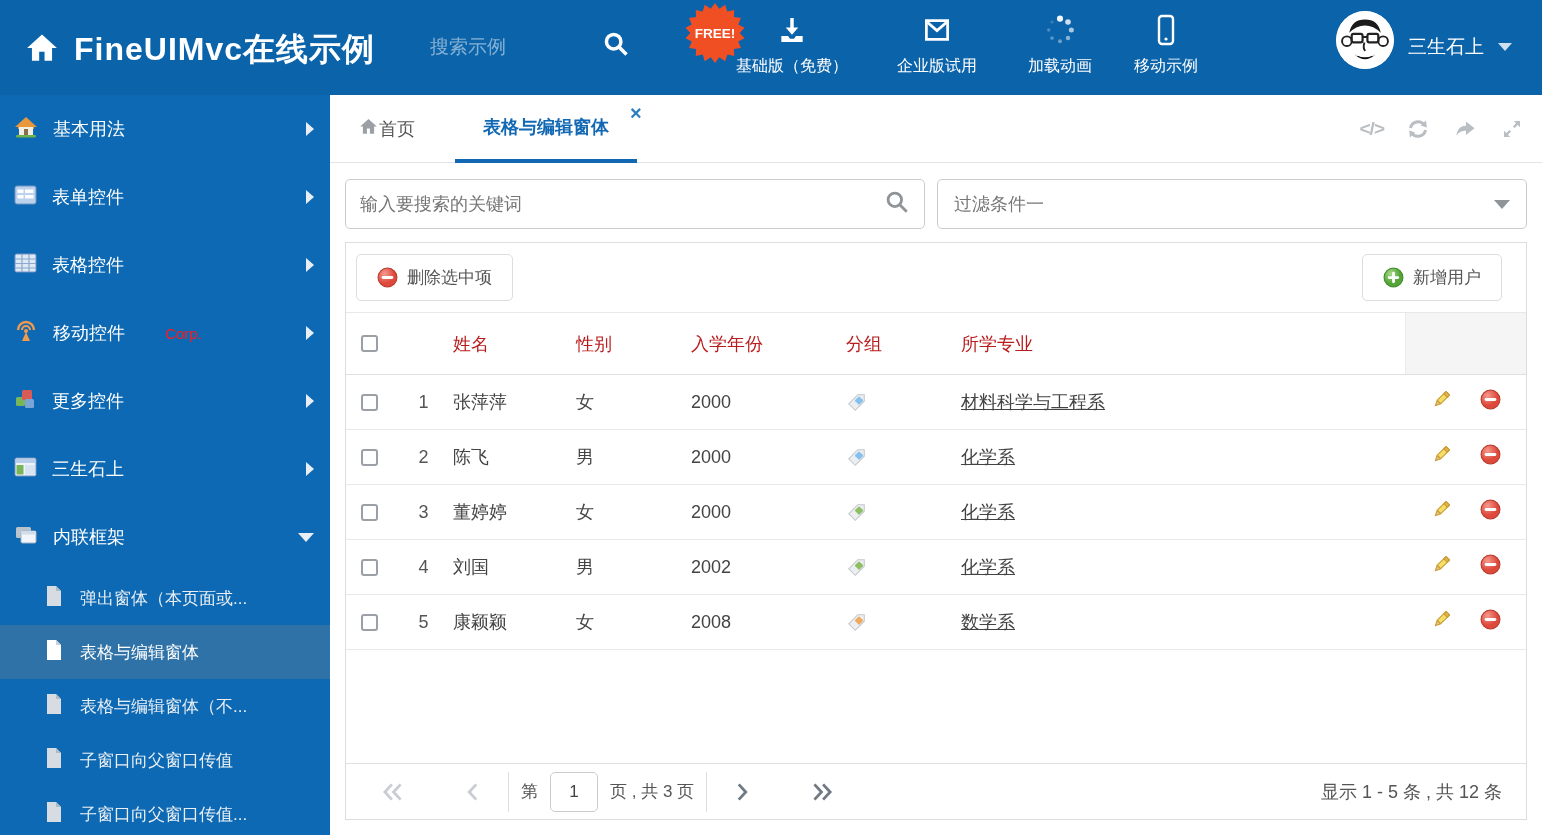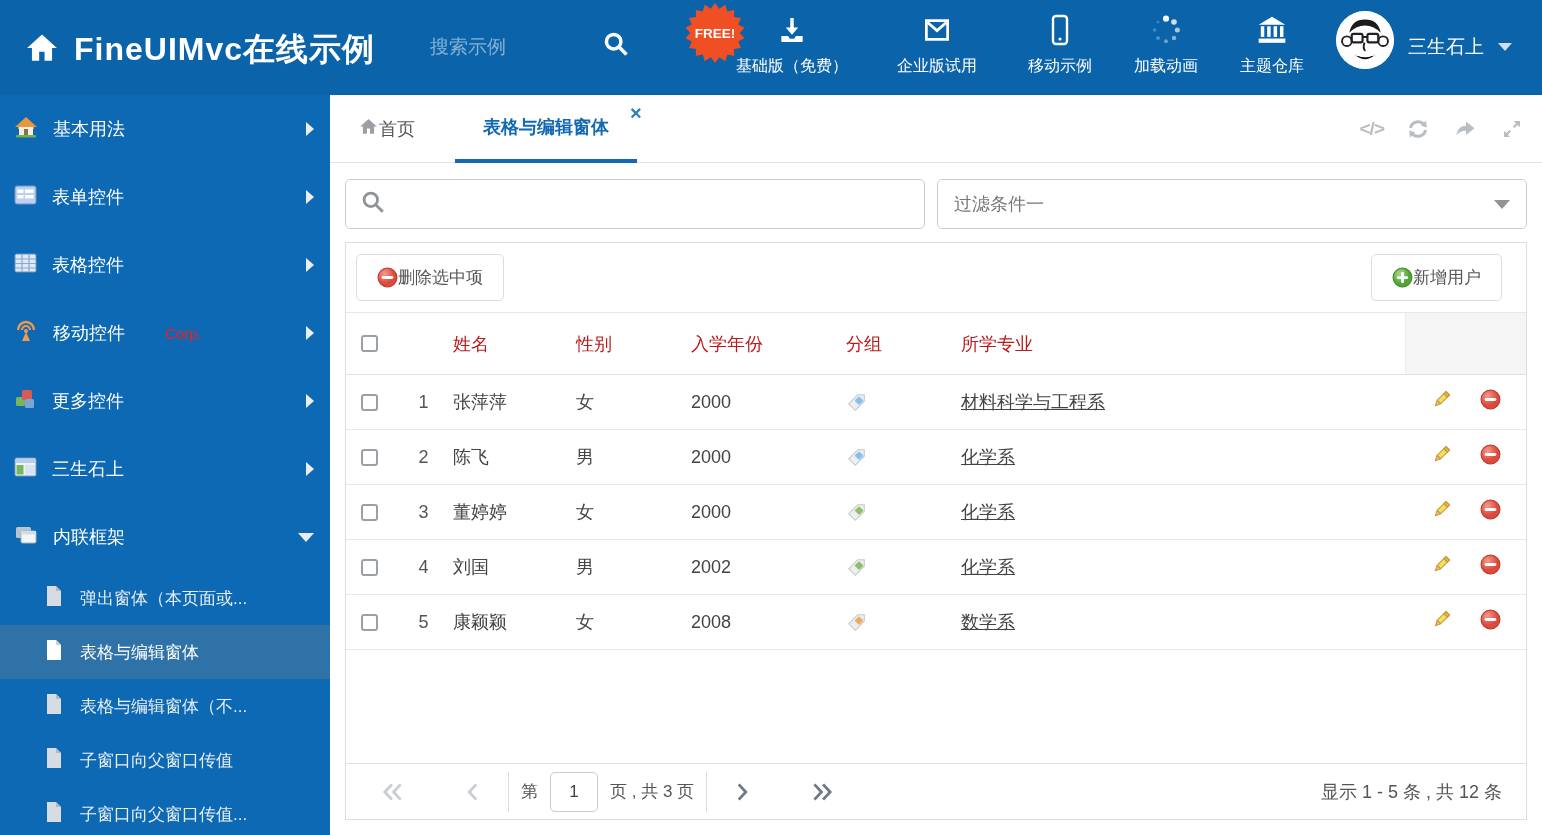--- a/index.html
+++ b/index.html
@@ -48,21 +48,21 @@
   .content { position:absolute; left:0; top:69px; width:1212px; height:671px; padding:15px; }
   .filter-row { display:flex; gap:12px; }
   .searchbox { flex:0 0 580px; height:50px; border:1px solid #ccc; border-radius:5px; display:flex; align-items:center; padding:0 14px; }
   .searchbox .ph { color:#a9a9a9; font-size:18px; flex:1; border:none; outline:none; background:transparent; height:100%; }
   .dropbox { flex:1; height:50px; border:1px solid #ccc; border-radius:5px; display:flex; align-items:center; padding:0 16px; color:#777; font-size:18px; cursor:pointer;gap:48px; }
   .dropbox .val { flex:1; }
   .caret-down-g { width:0; height:0; border-left:8px solid transparent; border-right:8px solid transparent; border-top:9px solid #8f9499; }
 
   .grid-panel { margin-top:13px; border:1px solid #ddd; height:578px; display:flex; flex-direction:column; }
   .toolbar { height:70px; display:flex; align-items:center; padding:0 10px; border-bottom:1px solid #e8e8e8; }
-  .btn { display:flex; align-items:center; border:1px solid #ddd; border-radius:5px; background:#fff; padding:11px 20px; font-size:17px; color:#555; cursor:pointer; }
+  .btn { display:flex; align-items:center; gap:9px; border:1px solid #ddd; border-radius:5px; background:#fff; padding:11px 20px; font-size:17px; color:#555; cursor:pointer; }
   .btn-del { margin-left:0; }
   .btn-add { margin-left:auto; margin-right:14px; }
 
   .tbl-header { height:62px; display:flex; align-items:center; border-bottom:1px solid #e0e0e0; color:#b91c1c; font-size:18px; }
   .tbl-row { height:55px; display:flex; align-items:center; border-bottom:1px solid #e9e9e9; color:#444; font-size:18px; }
   .c-check { width:60px; display:flex; justify-content:flex-start; padding-left:15px; }
   .c-num { width:35px; text-align:center; color:#555; }
   .c-name { width:125px; padding-left:12px; }
   .c-gender { width:110px; padding-left:10px; }
   .c-year { width:155px; padding-left:15px; }
@@ -117,56 +117,43 @@
     </div>
     <div class="hdr-item i2">
       <span class="ic">
         <svg width="32" height="30" viewBox="0 0 24 24" fill="none" stroke="#fff" stroke-width="2.2">
             <rect x="3.5" y="4.5" width="17" height="15"></rect>
             <path d="M4.5 6l7.5 6.5L19.5 6"></path>
           </svg>
       </span>
       <span class="lbl">企业版试用</span>
     </div>
-    <div class="hdr-item i3">
-      <span class="ic">
-        <svg width="24" height="32" viewBox="0 0 24 32" fill="none" stroke="#fff" stroke-width="2.4">
-            <rect x="5" y="2" width="14" height="28" rx="3"></rect>
-            <circle cx="12" cy="25" r="1.6" fill="#fff" stroke="none"></circle>
-          </svg>
-      </span>
-      <span class="lbl">移动示例</span>
-    </div>
     <div class="hdr-item i4">
       <span class="ic">
         <svg width="32" height="32" viewBox="0 0 24 24" fill="#fff">
             <circle cx="12" cy="3.5" r="2.3" opacity=".95"></circle>
             <circle cx="18" cy="6" r="2.1" opacity=".8"></circle>
             <circle cx="20.5" cy="12" r="1.9" opacity=".65"></circle>
             <circle cx="18" cy="18" r="1.7" opacity=".5"></circle>
             <circle cx="12" cy="20.5" r="1.5" opacity=".4"></circle>
             <circle cx="6" cy="18" r="1.4" opacity=".32"></circle>
             <circle cx="3.5" cy="12" r="1.3" opacity=".26"></circle>
             <circle cx="6" cy="6" r="1.2" opacity=".2"></circle>
           </svg>
       </span>
       <span class="lbl">加载动画</span>
     </div>
-    <div class="hdr-item i5">
+    <div class="hdr-item i3">
       <span class="ic">
-        <svg width="34" height="32" viewBox="0 0 24 24" fill="#fff">
-            <path d="M12 2 22 8H2z"></path>
-            <rect x="3.6" y="9.2" width="2.6" height="8"></rect>
-            <rect x="8.4" y="9.2" width="2.6" height="8"></rect>
-            <rect x="13.2" y="9.2" width="2.6" height="8"></rect>
-            <rect x="18" y="9.2" width="2.6" height="8"></rect>
-            <rect x="2" y="18.4" width="20" height="3.2"></rect>
-          </svg>
-      </span>
-      <span class="lbl">主题仓库</span>
+        <svg width="24" height="32" viewBox="0 0 24 32" fill="none" stroke="#fff" stroke-width="2.4">
+            <rect x="5" y="2" width="14" height="28" rx="3"></rect>
+            <circle cx="12" cy="25" r="1.6" fill="#fff" stroke="none"></circle>
+          </svg>
+      </span>
+      <span class="lbl">移动示例</span>
     </div>
   </div>
 
   <div class="avatar">
     <svg width="58" height="58" viewBox="0 0 48 48">
       <circle cx="24" cy="24" r="24" fill="#fff"></circle>
       <path d="M11 18 q2-11 13-11 q11 0 13 11 q-6-6-13-6 q-7 0-13 6z" fill="#1b1b1b"></path>
       <circle cx="9" cy="25" r="4" fill="none" stroke="#222" stroke-width="1.6"></circle>
       <circle cx="39" cy="25" r="4" fill="none" stroke="#222" stroke-width="1.6"></circle>
       <rect x="13" y="19" width="9" height="7" rx="1.5" fill="none" stroke="#222" stroke-width="1.8"></rect>
@@ -350,20 +337,21 @@
         <svg width="24" height="24" viewBox="0 0 24 24" fill="#b9bec3">
             <path d="M13.8 4h6.2v6.2l-2.3-2.3-3.2 3.2-1.6-1.6 3.2-3.2zM10.2 20H4v-6.2l2.3 2.3 3.2-3.2 1.6 1.6-3.2 3.2z"></path>
           </svg>
       </span>
     </div>
   </div>
 
   <div class="content">
     <div class="filter-row">
       <div class="searchbox">
+        <input class="ph" placeholder="输入要搜索的关键词" style="">
         <span>
           <svg width="26" height="26" viewBox="0 0 24 24" fill="none" stroke="#8f9499" stroke-width="2.6">
               <circle cx="10" cy="10" r="6.2"></circle>
               <line x1="14.8" y1="14.8" x2="21" y2="21"></line>
             </svg>
         </span>
       </div>
       <div class="dropbox">
         <span class="val">过滤条件一</span>
         <span class="caret-down-g"></span>

